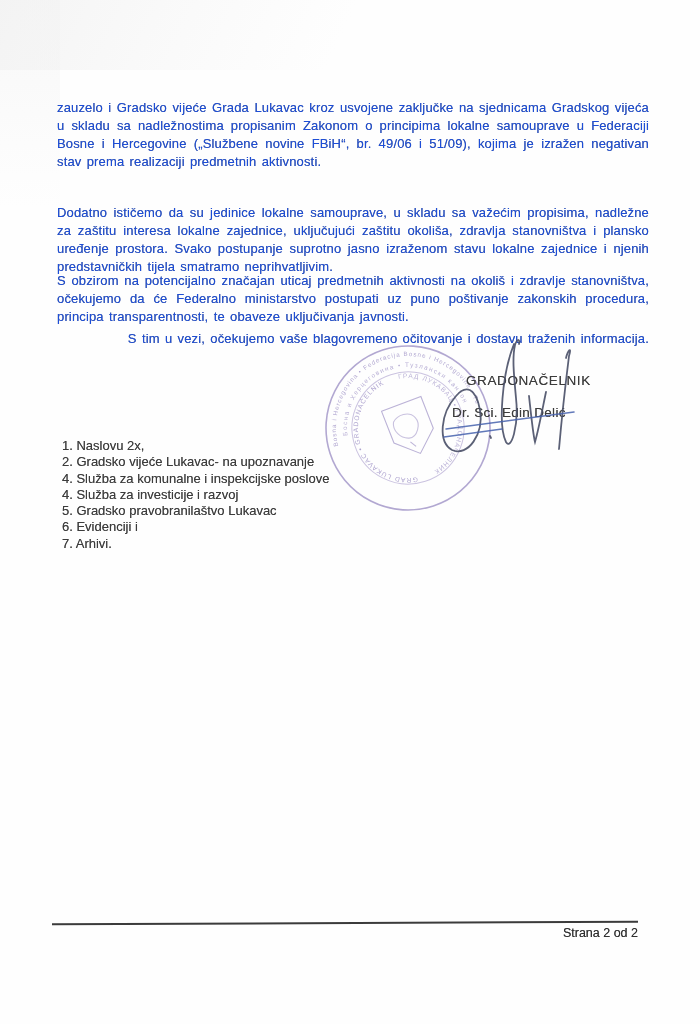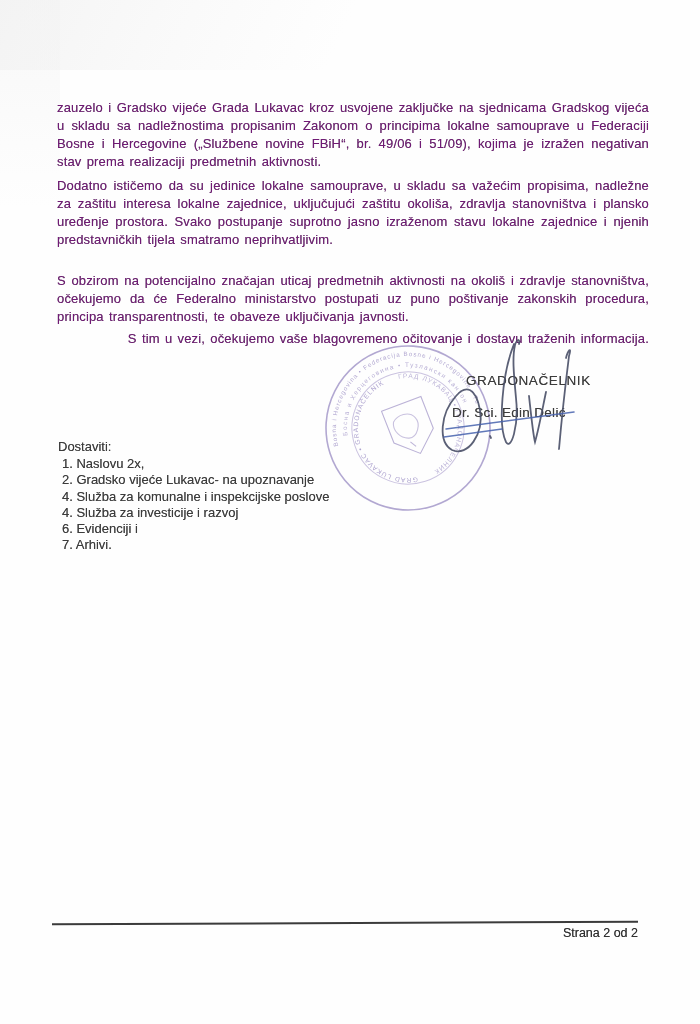--- a/index.html
+++ b/index.html
@@ -14,23 +14,23 @@
   }
   .scan-shade2{
     position:absolute;top:0;left:0;width:60px;height:260px;
     background:linear-gradient(180deg,#f3f3f3 0%,rgba(255,255,255,0) 80%);
     opacity:.6;
   }
   .para{
     position:absolute;left:57px;width:592px;
     font-size:13px;line-height:18px;text-align:justify;
     letter-spacing:0.15px;word-spacing:1.5px;
-    color:#701a75;text-shadow:0 0 .5px rgba(55,55,55,.65);
+    color:#1d4ed8;text-shadow:0 0 .5px rgba(55,55,55,.65);
   }
-  .p1{top:99px}.p2{top:177px}.p3{top:272px}
+  .p1{top:99px}.p2{top:204px}.p3{top:272px}
   .p4{top:330px;text-align:right}
   .sig-title{
     position:absolute;left:466px;top:373px;font-size:13.5px;
     letter-spacing:.6px;color:#3c3c3c;text-shadow:0 0 .5px rgba(55,55,55,.65);
   }
   .sig-name{
     position:absolute;left:452px;top:405px;font-size:13.5px;
     letter-spacing:.3px;color:#3c3c3c;text-shadow:0 0 .5px rgba(55,55,55,.6);
   }
   .stamp{position:absolute;left:322px;top:342px;width:172px;height:172px;opacity:.85;}
@@ -106,25 +106,25 @@
       <path d="M 58,66 C 42,84 40,112 54,120 C 70,127 86,104 82,80 C 78,58 68,54 58,66 Z"></path>
       <path d="M 92,106 L 93,108"></path>
     </g>
     <g fill="none" stroke="#4662ae" stroke-width="1.6" stroke-linecap="round" opacity=".85">
       <path d="M 48,99 L 176,82"></path>
       <path d="M 46,107 L 104,99"></path>
     </g>
   </svg>
 
   <div class="dist">
-    <div class="label">Dostaviti:</div>
     <div class="item">1. Naslovu 2x,</div>
     <div class="item">2. Gradsko vijeće Lukavac- na upoznavanje</div>
     <div class="item">4. Služba za komunalne i inspekcijske poslove</div>
     <div class="item">4. Služba za investicije i razvoj</div>
+    <div class="item">5. Gradsko pravobranilaštvo Lukavac</div>
     <div class="item">6. Evidenciji i</div>
     <div class="item">7. Arhivi.</div>
   </div>
 
   <div class="footer-line"></div>
   <div class="footer-text">Strana 2 od 2</div>
 
 </div>
 
 </body></html>

